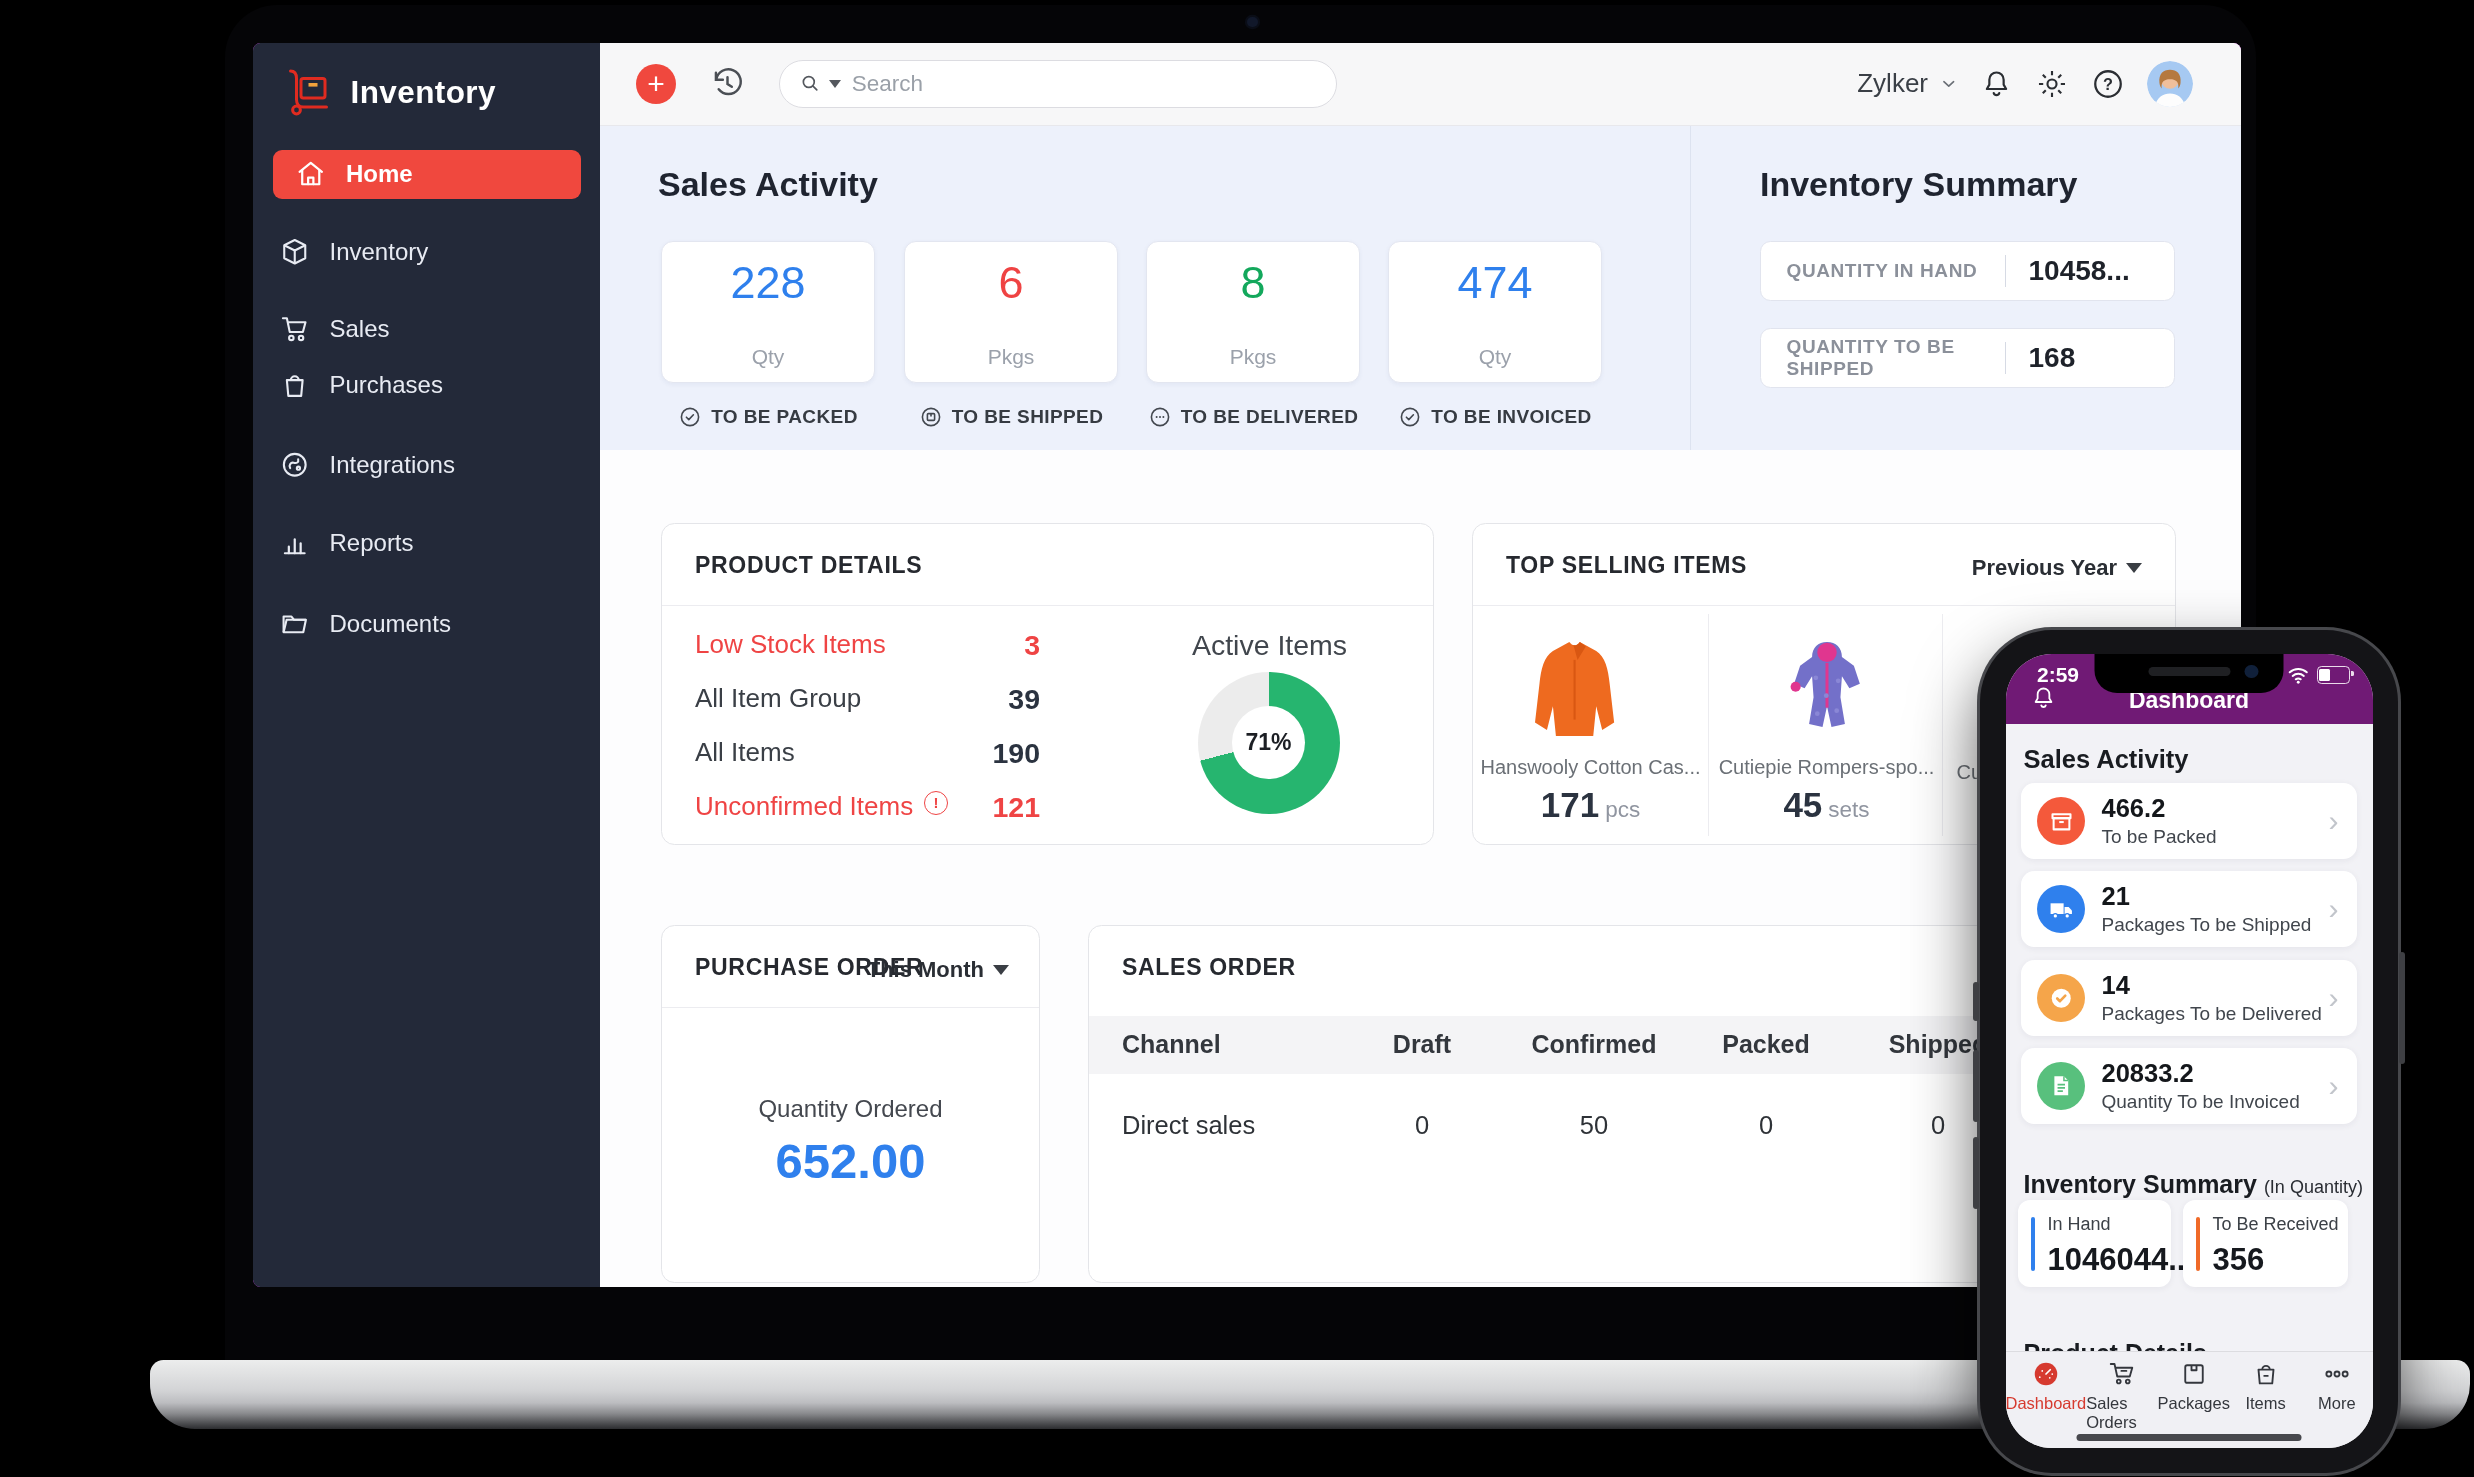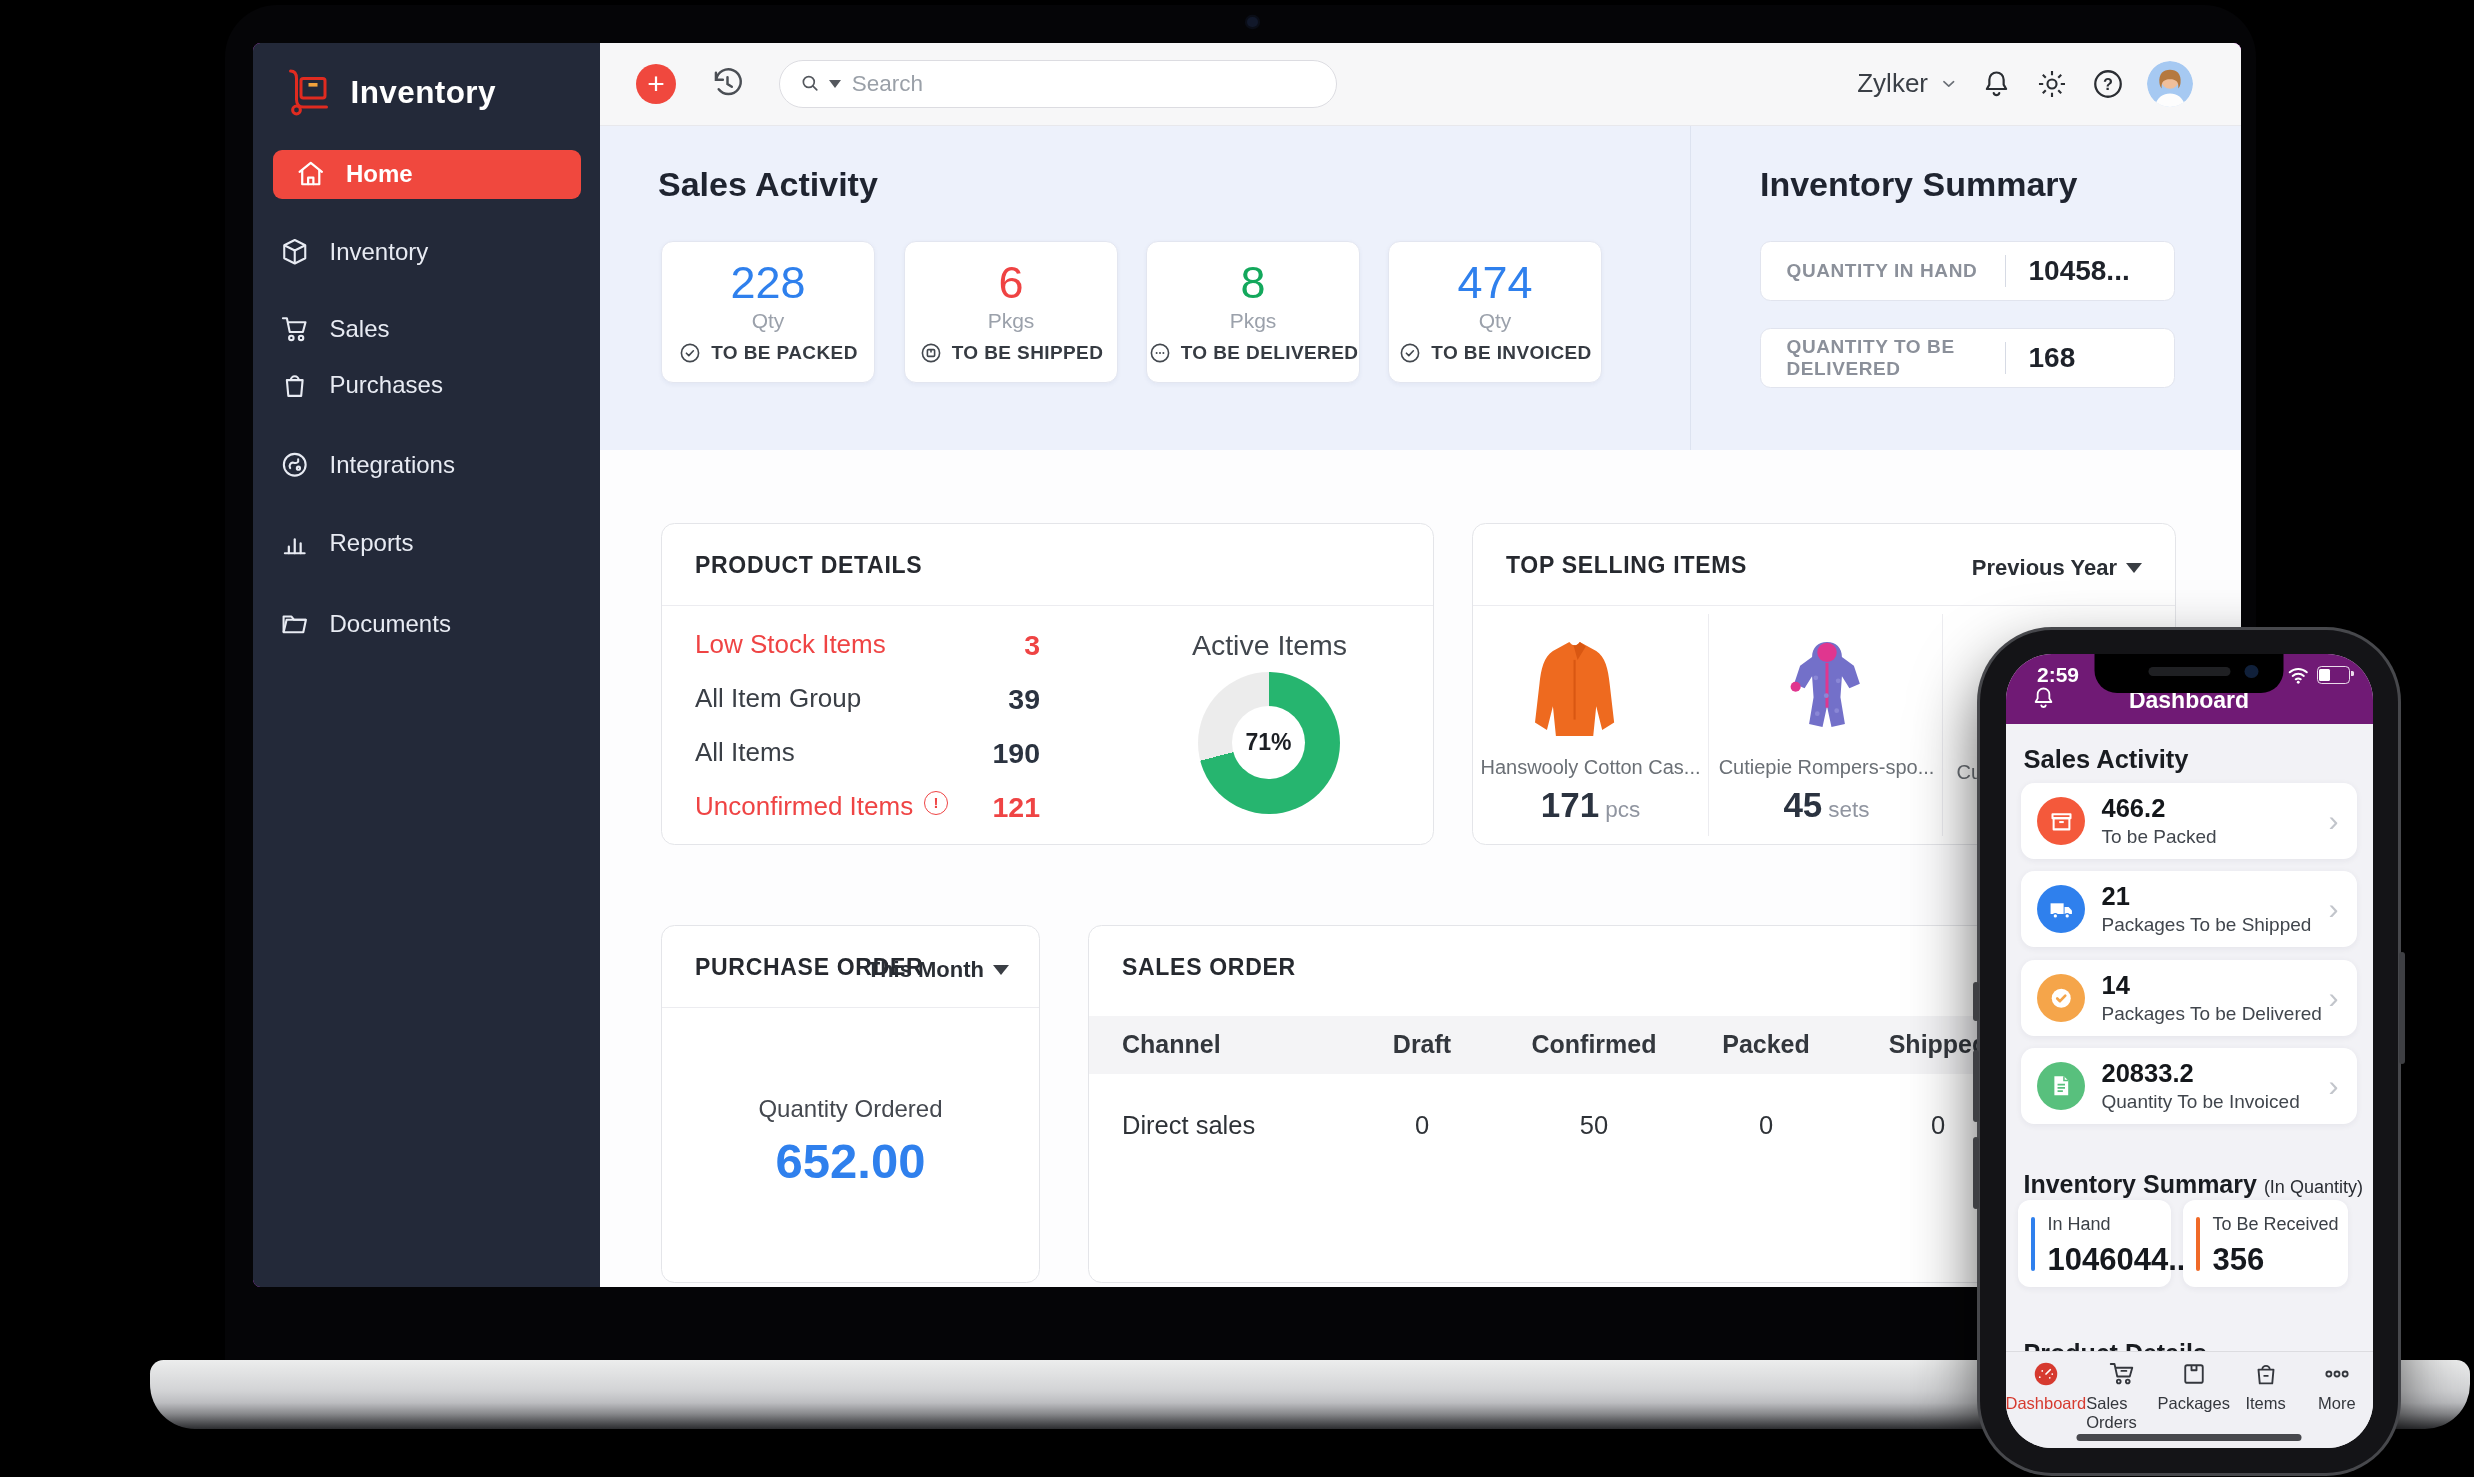--- a/index.html
+++ b/index.html
@@ -49,21 +49,21 @@
   .org{display:flex;align-items:center;gap:10.5px;font-size:26px;color:#3a3f46;cursor:pointer;}
   .avatar{width:46px;height:46px;border-radius:50%;overflow:hidden;cursor:pointer;}
 
   
   .hero{left:347px;top:83px;width:1641px;height:324px;background:#edf1fb;}
   .hero-left{left:0;top:0;width:1090px;height:324px;border-right:1.5px solid #dde3f0;}
   .hero-title{font-size:34px;font-weight:600;color:#1f2430;}
   .hl-title{left:58px;top:39px;}
   .stat-card{top:115px;width:214px;height:142px;background:#fff;border:0.7px solid #e3e6f0;
              border-radius:12px;box-shadow:0 1.5px 4.5px rgba(40,60,120,.05);cursor:pointer;
-             display:flex;flex-direction:column;align-items:center;box-sizing:border-box;}
+             display:flex;flex-direction:column;align-items:center;box-sizing:border-box;gap:36px;}
   .sc-val{font-size:45px;font-weight:500;margin-top:16.5px;line-height:1.1;}
   .sc-unit{font-size:21px;color:#9ba1ab;margin-top:1.5px;}
   .sc-label{margin-top:auto;margin-bottom:16.5px;display:flex;align-items:center;gap:9px;
             font-size:19px;font-weight:700;color:#363b42;letter-spacing:0.4px;}
   .sc-0{left:61px;} .sc-1{left:304px;} .sc-2{left:546px;} .sc-3{left:788px;}
   .hero-right{left:1090px;top:0;width:551px;height:324px;}
   .hr-title{left:70px;top:39px;}
   .sum-box{left:70px;width:415px;height:60px;background:#fff;border:0.7px solid #e1e4ee;
            border-radius:10.5px;display:flex;align-items:center;box-sizing:border-box;
            padding:0 25.5px;}
@@ -391,21 +391,21 @@
         </div>
       </div>
 
       <div class="abs hero-right">
         <div class="abs hr-title hero-title">Inventory Summary</div>
         <div class="abs sum-box sb-0">
           <span class="sum-label">QUANTITY IN HAND</span>
           <span class="sum-val">10458...</span>
         </div>
         <div class="abs sum-box sb-1">
-          <span class="sum-label">QUANTITY TO BE DELIVERED</span>
+          <span class="sum-label">QUANTITY TO BE SHIPPED</span>
           <span class="sum-val">168</span>
         </div>
       </div>
     </div>
 
     <div class="abs main">
 
       <div class="abs card pd-card">
         <div class="abs card-title" style="left:33px;top:28.5px;">PRODUCT DETAILS</div>
         <div class="card-hr"></div>

